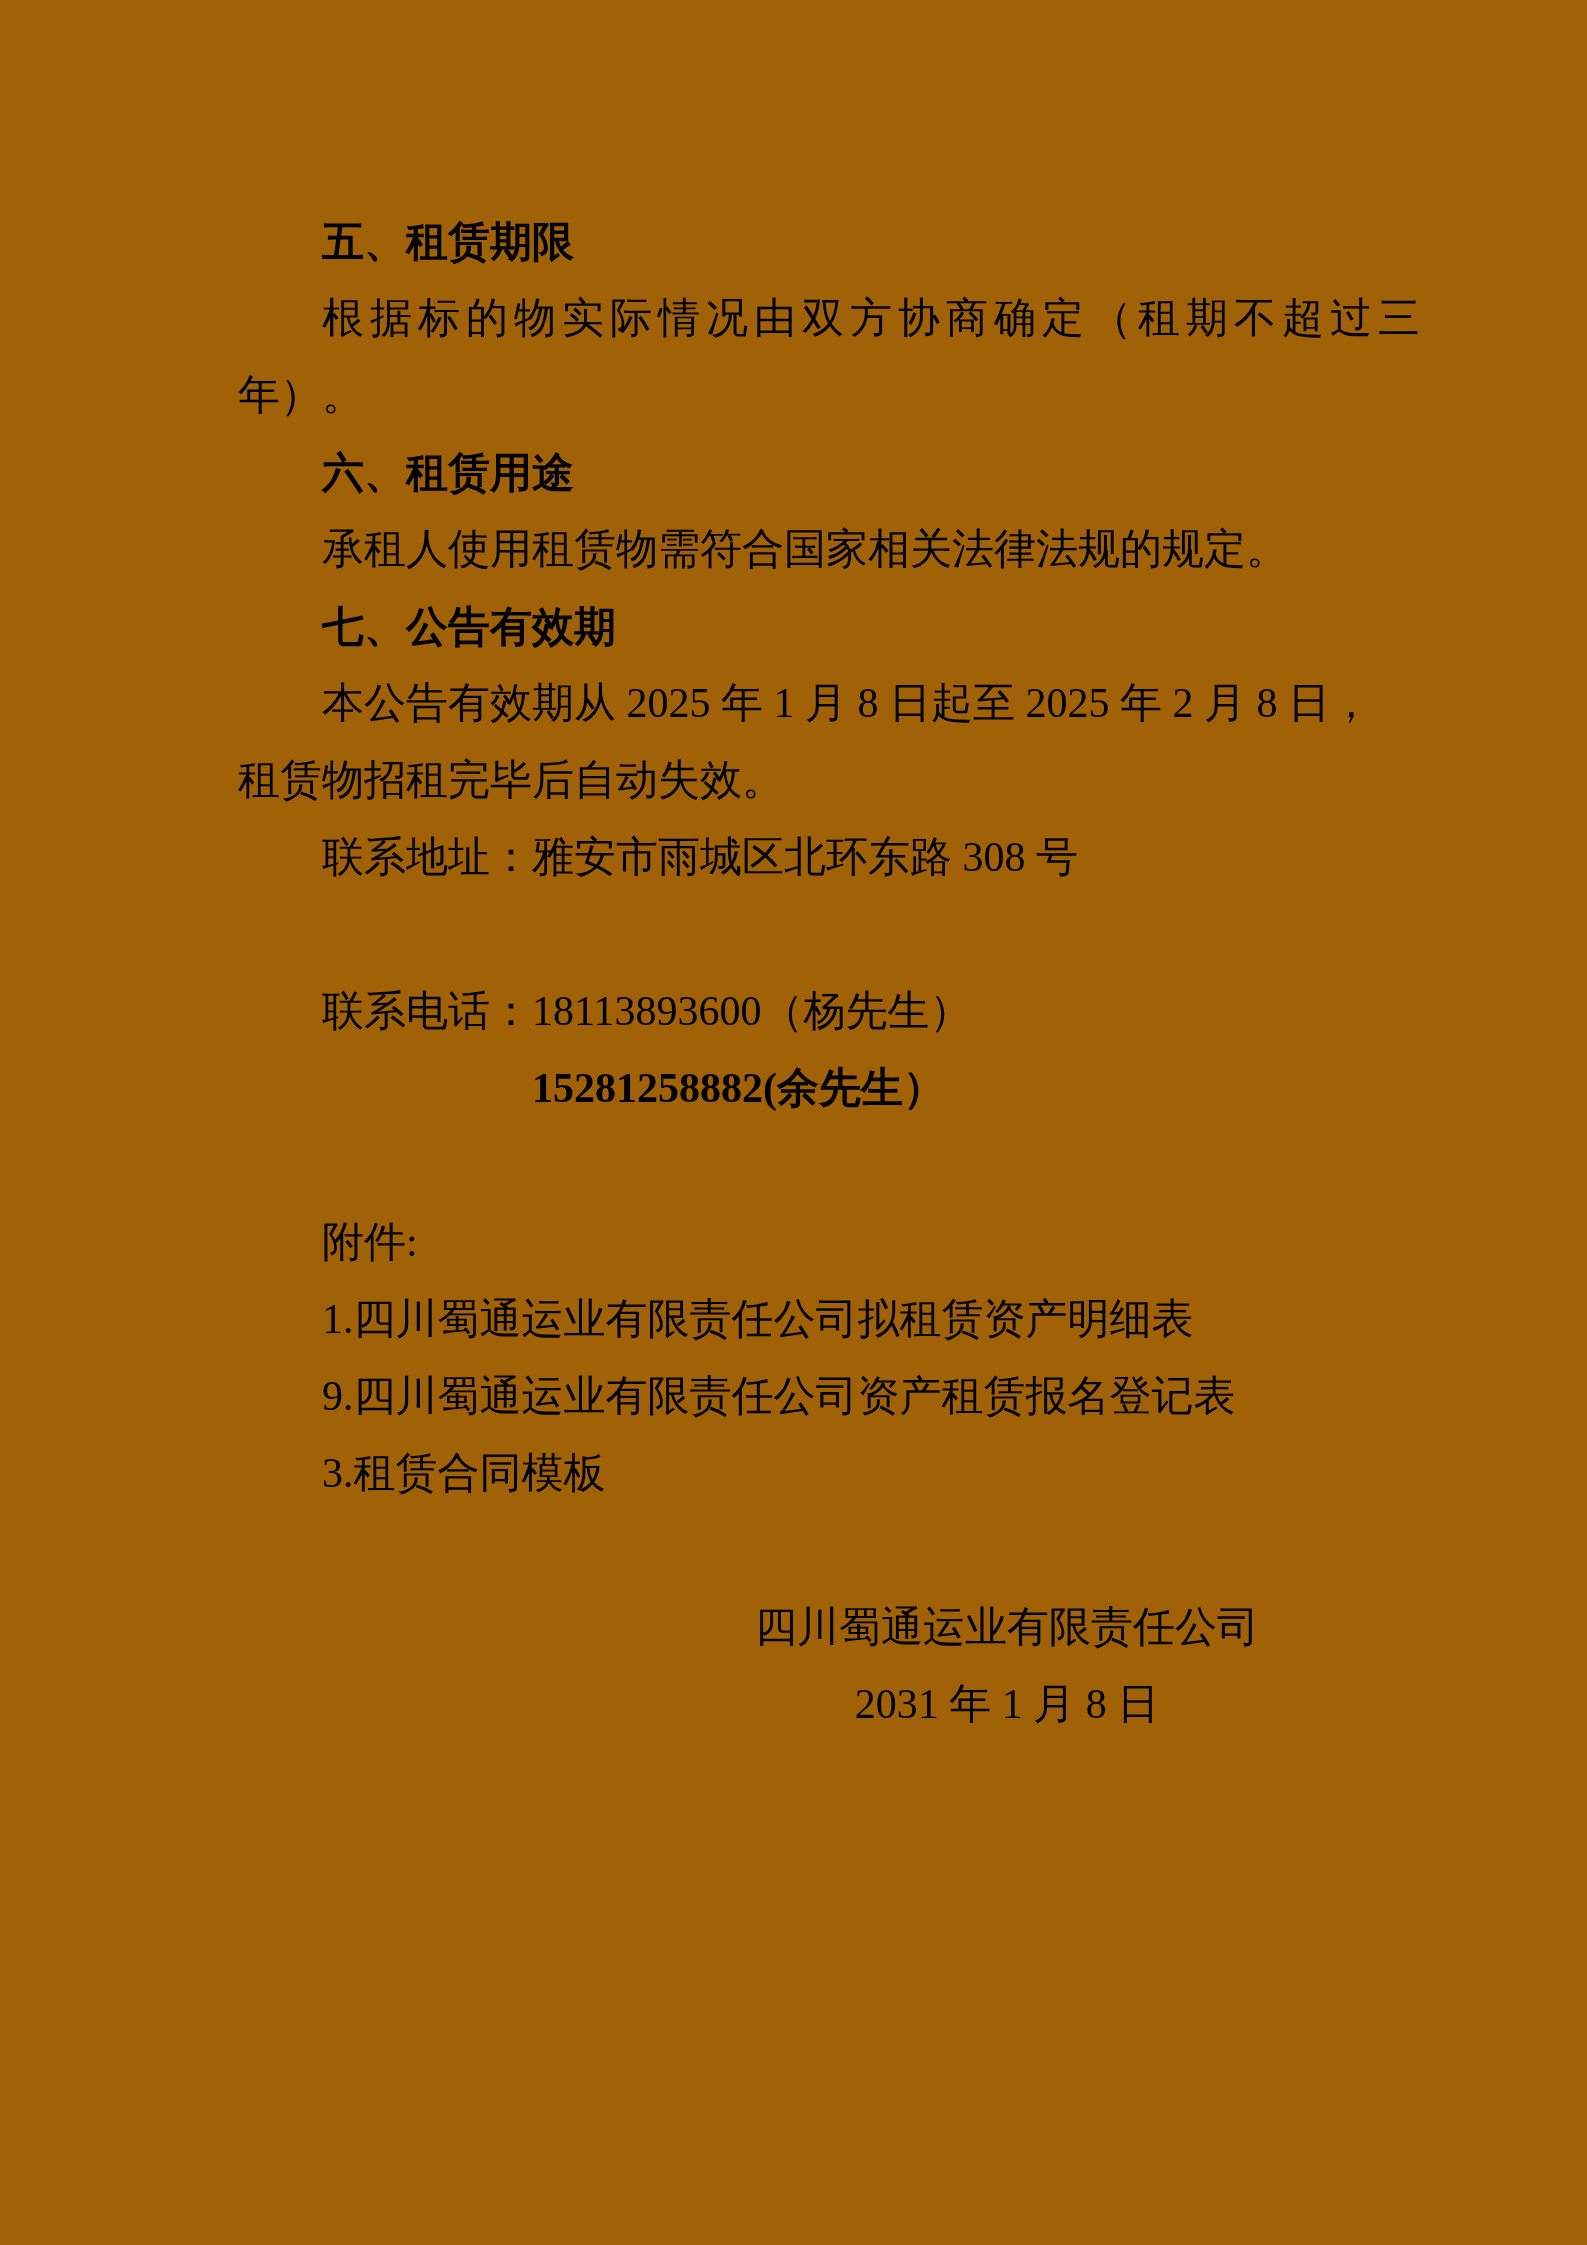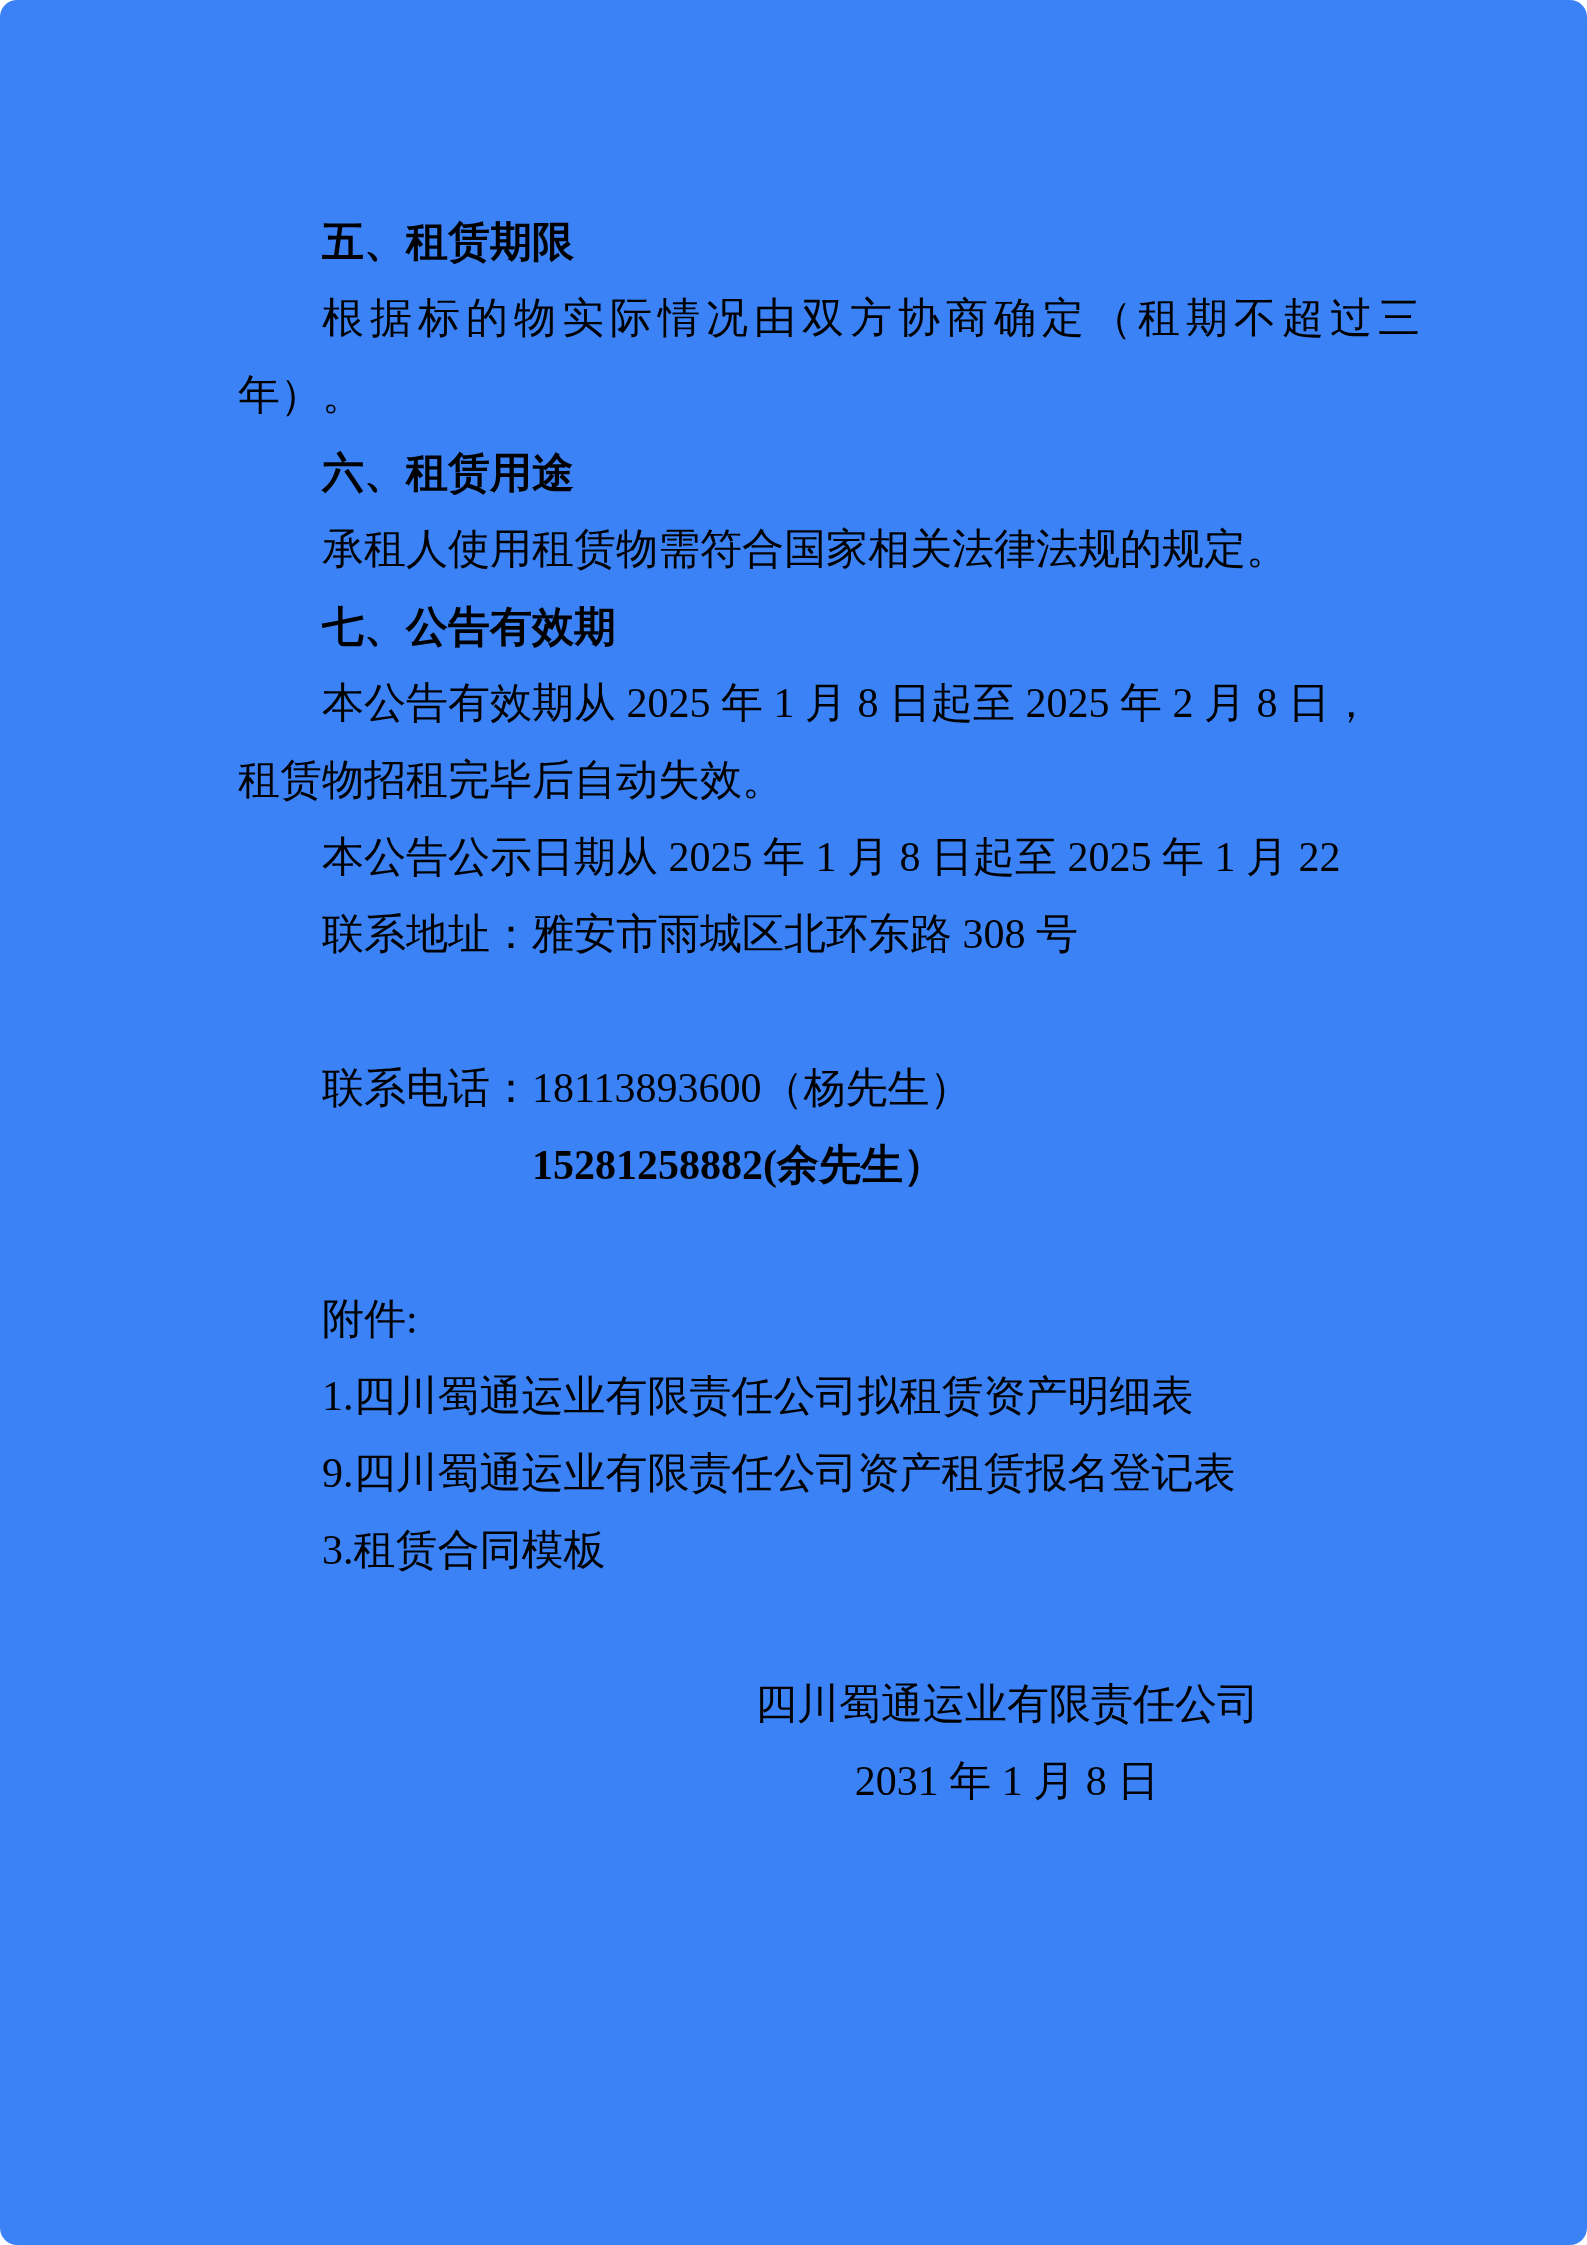--- a/index.html
+++ b/index.html
@@ -6,25 +6,24 @@
     margin: 0;
     padding: 0;
     background: #ffffff;
   }
   .page {
     position: relative;
     width: 1587px;
     height: 2245px;
     box-sizing: border-box;
     padding: 203px 238px 88px 238px;
-    background: #3b82f6;
+    background: #a16207;
     color: #000000;
     font-family: "Liberation Serif", "DejaVu Serif", serif;
     overflow: hidden;
-    border-radius: 17px;
   }
   .line {
     min-height: 77px;
     line-height: 77px;
     font-size: 42px;
     white-space: nowrap;
   }
   
   .h {
     font-family: "Liberation Sans", "DejaVu Sans", sans-serif;
@@ -55,21 +54,20 @@
 <main class="page">
   <div id="lines">
       <div class="line h">五、租赁期限</div>
       <div class="line pj">根据标的物实际情况由双方协商确定（租期不超过三</div>
       <div class="line pw">年）。</div>
       <div class="line h">六、租赁用途</div>
       <div class="line p">承租人使用租赁物需符合国家相关法律法规的规定。</div>
       <div class="line h">七、公告有效期</div>
       <div class="line p">本公告有效期从 2025 年 1 月 8 日起至 2025 年 2 月 8 日，</div>
       <div class="line pw">租赁物招租完毕后自动失效。</div>
-      <div class="line p">本公告公示日期从 2025 年 1 月 8 日起至 2025 年 1 月 22</div>
       <div class="line p">联系地址：雅安市雨城区北环东路 308 号</div>
       <div class="line b">&nbsp;</div>
       <div class="line p">联系电话：18113893600（杨先生）</div>
       <div class="line p7">15281258882(余先生）</div>
       <div class="line b">&nbsp;</div>
       <div class="line p">附件:</div>
       <div class="line p">1.四川蜀通运业有限责任公司拟租赁资产明细表</div>
       <div class="line p">9.四川蜀通运业有限责任公司资产租赁报名登记表</div>
       <div class="line p">3.租赁合同模板</div>
       <div class="line b">&nbsp;</div>

